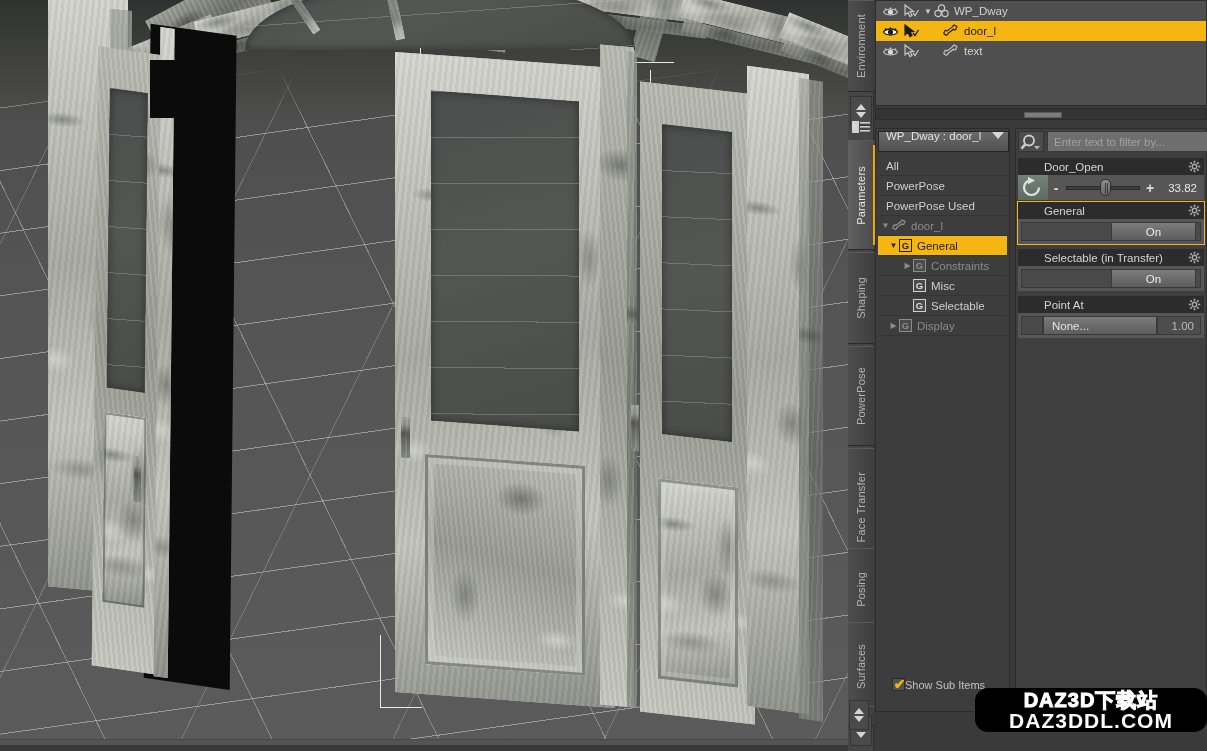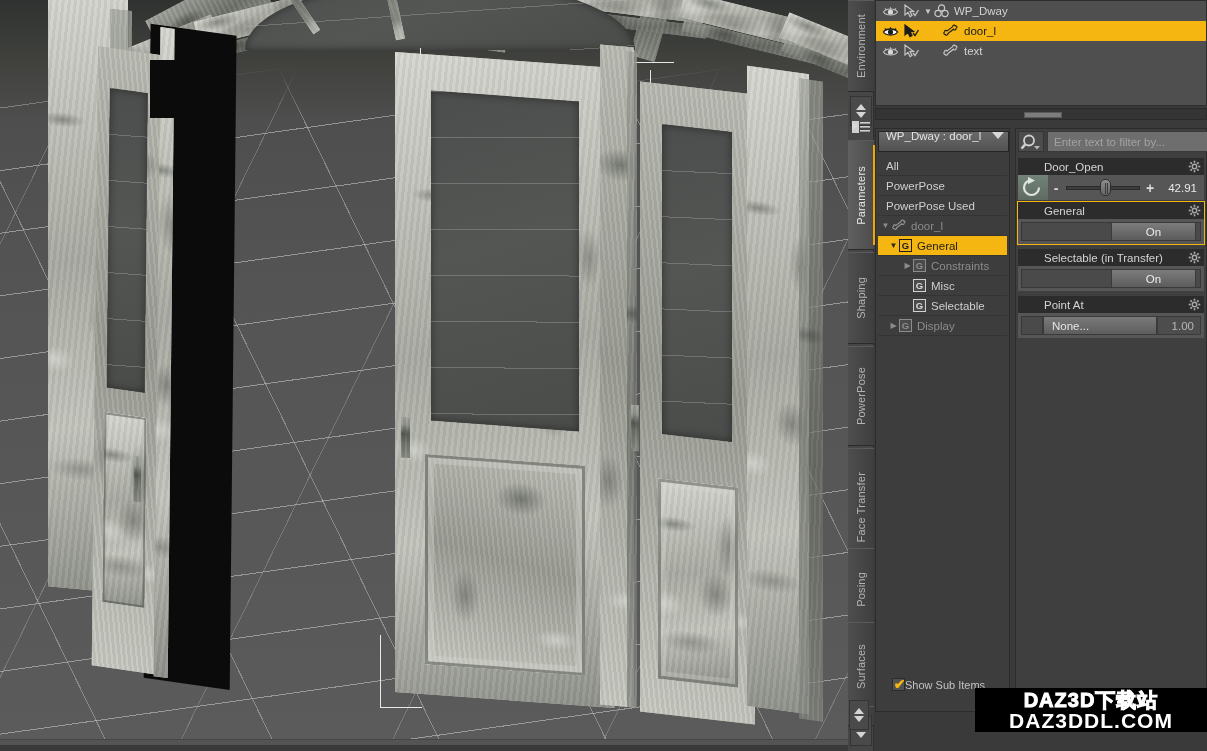--- a/index.html
+++ b/index.html
@@ -274,21 +274,21 @@
     width:44px; height:19px; background:#4d4d4d; border:1px solid #3a3a3a;
     display:flex; align-items:center; justify-content:flex-end; padding-right:6px;
     font-size:11.5px; color:#b9b9b9;
   }
 
   
   #watermark{
     position:absolute; left:975px; top:688px; width:232px; height:44px;
     background:#000; color:#fff; display:flex; flex-direction:column;
     align-items:center; justify-content:center; line-height:1;
-    font-weight:bold; letter-spacing:1px; pointer-events:none;
+    font-weight:bold; letter-spacing:1px; pointer-events:none;border-radius:13px;
   }
   #wm1{ font-size:20px; -webkit-text-stroke:1px #fff; }
   #wm2{ font-size:21px; }
   svg{ display:block; }
 </style>
 </head>
 <body>
 
 <div id="app">
 
@@ -605,21 +605,21 @@
               <path d="M21 12.5 A7.5 7.5 0 1 1 13.5 5" fill="none" stroke="#dfe5e0" stroke-width="2.2"></path>
               <polygon points="10,2 17,5.6 10,9.2" fill="#dfe5e0"></polygon>
             </svg>
           </div>
           <span class="minus">-</span>
           <div class="track">
             <div class="bar"></div>
             <div class="knob" style="left: 46%;"></div>
           </div>
           <span class="plus">+</span>
-          <span class="pval">42.91</span>
+          <span class="pval">33.82</span>
         </div>
       </div>
 
       <div class="pgroup hl" style="top:73px;">
         <div class="phead">
           <span>General</span>
           <span class="gear">
             <svg width="13" height="13" viewBox="0 0 13 13">
               <circle cx="6.5" cy="6.5" r="2.2" fill="none" stroke="#a9a9a9" stroke-width="1.4"></circle>
               <g stroke="#a9a9a9" stroke-width="1.7">

